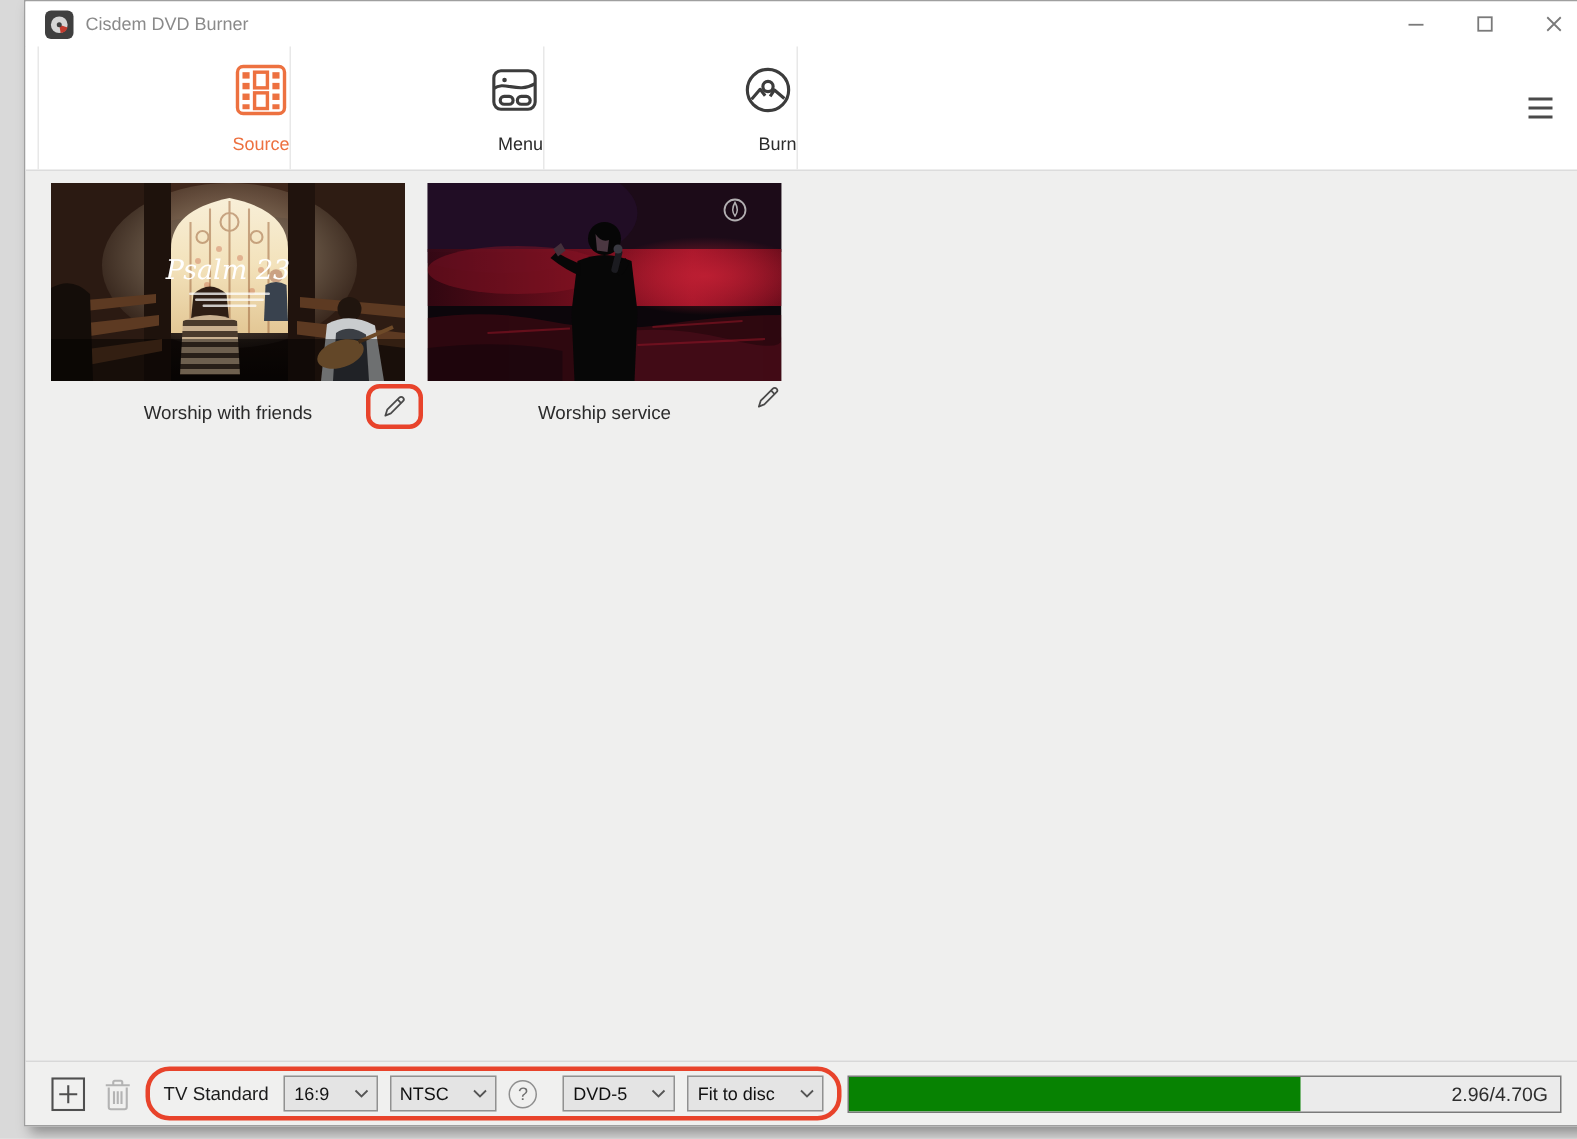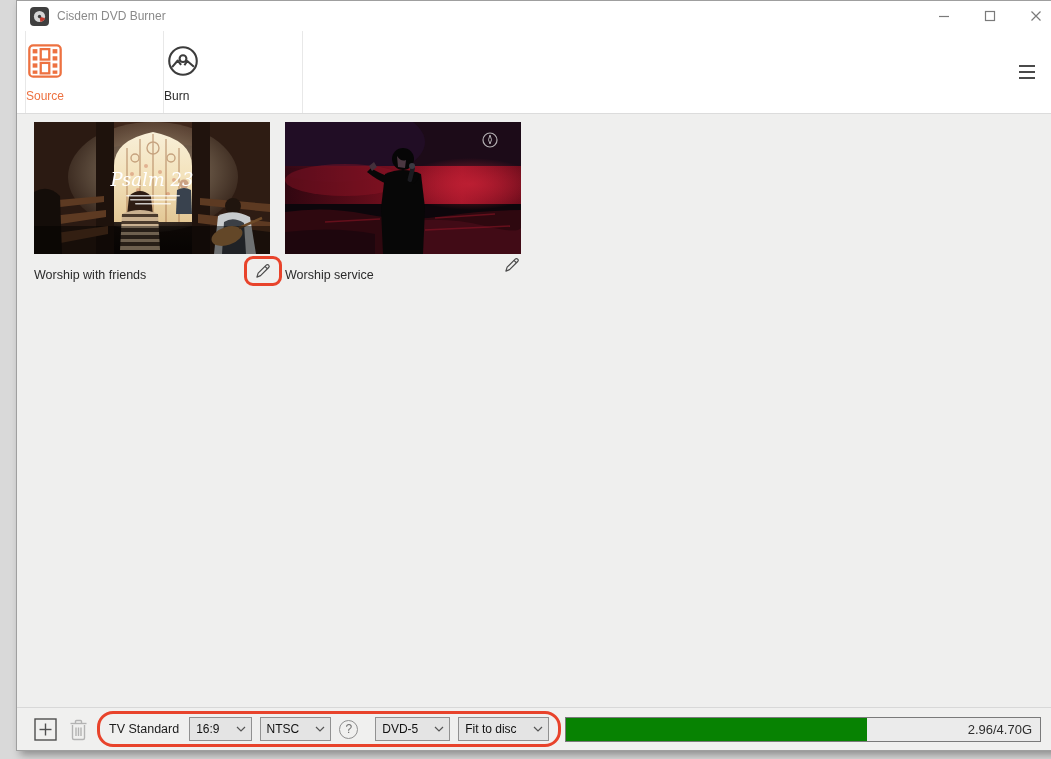--- a/index.html
+++ b/index.html
@@ -11,32 +11,32 @@
     display:flex; flex-direction:column;
   }
   
   .titlebar { height:30px; background:#fff; display:flex; align-items:center; padding-left:13px; flex:none; }
   .app-icon { width:19px; height:19px; background:#3f3f3f; border-radius:4px; display:flex; align-items:center; justify-content:center; margin-right:8px; }
   .title-text { font-size:12px; color:#8a8a8a; }
   .win-controls { margin-left:auto; display:flex; align-items:center; height:100%; }
   .win-btn { width:46px; height:100%; display:flex; align-items:center; justify-content:center; cursor:default; }
   
   .toolbar { height:83px; background:#fff; border-bottom:1px solid #dcdcdc; display:flex; flex:none; }
-  .tab { width:139px; border-right:1px solid #e8e8e8; display:flex; flex-direction:column; align-items:flex-start; justify-content:center; gap:5px; }
+  .tab { width:169px; border-right:1px solid #e8e8e8; display:flex; flex-direction:column; align-items:flex-end; justify-content:center; gap:5px; }
   .tab:first-child { border-left:1px solid #e8e8e8; margin-left:8px; }
   .tab-label { font-size:12px; color:#2b2b2b; }
   .tab.active .tab-label { color:#ED7140; }
   .toolbar-spacer { flex:1; display:flex; align-items:center; justify-content:flex-end; padding-right:24px; }
   .hamburger { display:flex; flex-direction:column; gap:4px; }
   .hamburger span { display:block; width:16px; height:2px; background:#4a4a4a; }
   
   .content { flex:1; background:#efefee; padding:8px 0 0 17px; display:flex; gap:15px; align-items:flex-start; }
   .card { width:236px; position:relative; }
   .thumb { width:236px; height:132px; display:block; }
-  .card-caption { margin-top:8px; height:26px; display:flex; align-items:center; }
+  .card-caption { margin-top:8px; height:26px; display:flex; align-items:center; justify-content:center; }
   .card-title { font-size:12.5px; color:#2b2b2b; }
   .edit-wrap { position:absolute; top:134px; right:0; }
   .edit-wrap.annotated { right:-12px; border:3px solid #E8432B; border-radius:9px; padding:3px 7px; }
   .edit-btn { display:flex; align-items:center; justify-content:center; }
   
   .bottombar { height:43px; background:#f0f0ef; border-top:1px solid #d8d8d8; display:flex; align-items:center; padding:0 18px 0 17px; flex:none; }
   .plus-btn { width:23px; height:23px; display:flex; align-items:center; justify-content:center; margin-right:11px; }
   .trash-btn { display:flex; align-items:center; justify-content:center; margin-right:8px; }
   .settings-group { border:3px solid #E8432B; border-radius:16px; padding:3px 9px; display:flex; align-items:center; gap:8px; margin-right:4px; }
   .settings-label { font-size:12.5px; color:#1c1c1c; margin-right:2px; }
@@ -97,20 +97,32 @@
             <rect x="28" y="7.5" width="5" height="4.5"></rect>
               <rect x="28" y="15" width="5" height="4.5"></rect>
               <rect x="28" y="22.5" width="5" height="4.5"></rect>
               <rect x="28" y="30" width="5" height="3.5"></rect>
           </g>
           <rect x="15.5" y="7.5" width="9" height="11"></rect>
           <rect x="15.5" y="22" width="9" height="11"></rect>
         </svg>
       </span>
       <span class="tab-label">Source</span>
+    </div>
+    <div class="tab">
+      <span>
+        <svg width="38" height="38" viewBox="0 0 40 40" fill="none" stroke="#3c3c3c" stroke-width="2.2">
+          <rect x="5.5" y="6.5" width="29" height="27" rx="5"></rect>
+          <circle cx="13" cy="13" r="1.6" fill="#3c3c3c" stroke="none"></circle>
+          <path d="M5.5 19 C 13 13, 22 23, 34.5 15.5"></path>
+          <rect x="10" y="24.5" width="9" height="5.5" rx="2.7"></rect>
+          <rect x="22" y="24.5" width="9" height="5.5" rx="2.7"></rect>
+        </svg>
+      </span>
+      <span class="tab-label">Menu</span>
     </div>
     <div class="tab">
       <span>
         <svg width="38" height="38" viewBox="0 0 40 40" fill="none" stroke="#3c3c3c" stroke-width="2.2">
           <circle cx="20" cy="20" r="14.5"></circle>
           <circle cx="20" cy="17.5" r="3.6"></circle>
           <path d="M8.5 26.5 L14.5 19.5 L18 24 M21.5 24.5 L24.5 20 L31.5 26" stroke-linejoin="round"></path>
         </svg>
       </span>
       <span class="tab-label">Burn</span>

